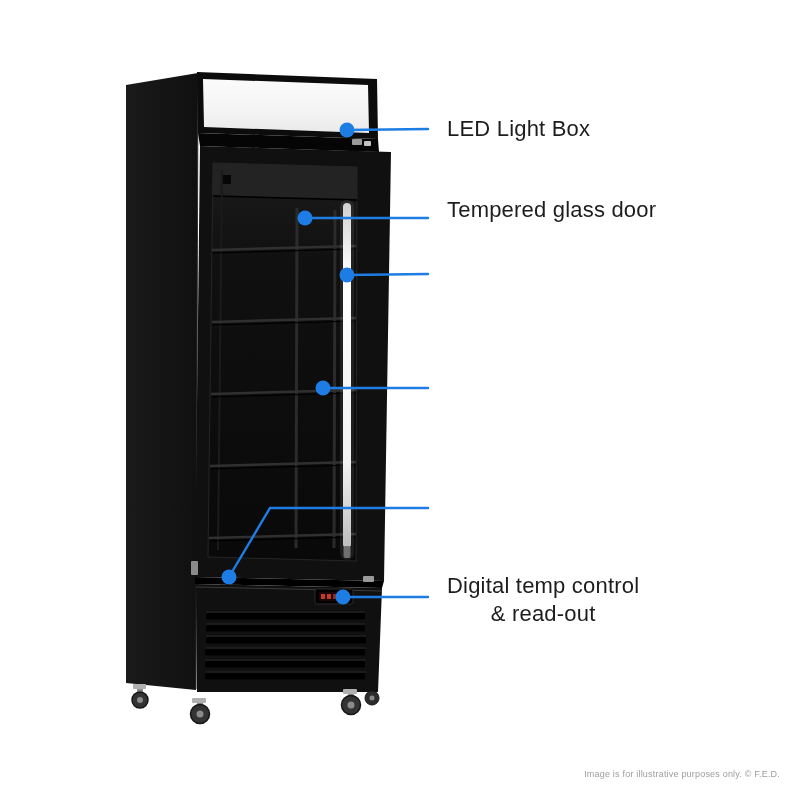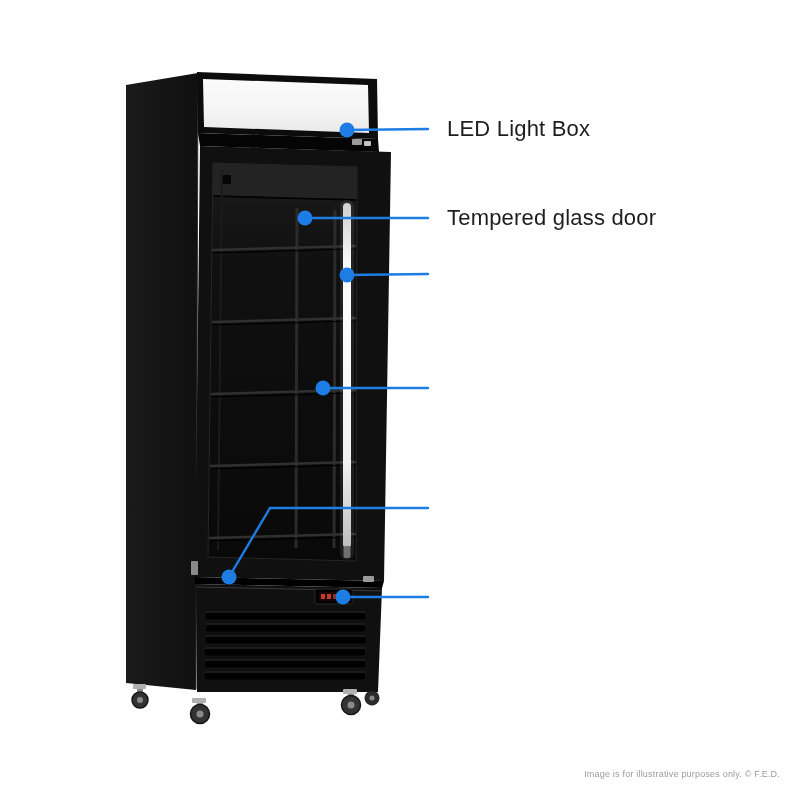--- a/index.html
+++ b/index.html
@@ -11,21 +11,21 @@
   svg.illustration{position:absolute;left:0;top:0;}
   .accent-stroke{stroke:var(--accent,#1d7de4);}
   .accent-fill{fill:var(--accent,#1d7de4);}
   .callout-label{
     position:absolute;left:447px;
     font-size:22px;line-height:28px;font-weight:400;
     color:var(--label-color,#1d1d1f);
     letter-spacing:0.2px;white-space:pre-line;
   }
   .cl-1{top:115px;}
-  .cl-2{top:204px;}
+  .cl-2{top:196px;}
   .cl-3{top:260px;}
   .cl-4{top:360px;}
   .cl-5{top:487px;}
   .cl-6{top:572px;}
   .footer-note{
     position:absolute;right:10px;top:769px;
     font-size:9px;color:var(--footer-color,#9c9c9c);letter-spacing:0.2px;margin-left:47px;
   }
 </style>
 </head>
@@ -168,15 +168,17 @@
       <circle class="accent-fill" cx="305" cy="218" r="7.5"></circle>
       <circle class="accent-fill" cx="347" cy="275" r="7.5"></circle>
       <circle class="accent-fill" cx="323" cy="388" r="7.5"></circle>
       <circle class="accent-fill" cx="229" cy="577" r="7.5"></circle>
       <circle class="accent-fill" cx="343" cy="597" r="7.5"></circle>
     </g>
   </svg>
 
   <div class="callout-label cl-1">LED Light Box</div>
   <div class="callout-label cl-2">Tempered glass door</div>
+  <div class="callout-label cl-6">Digital temp control
+&amp; read-out</div>
 
   <div class="footer-note">Image is for illustrative purposes only. © F.E.D.</div>
 </div>
 
 </body></html>

